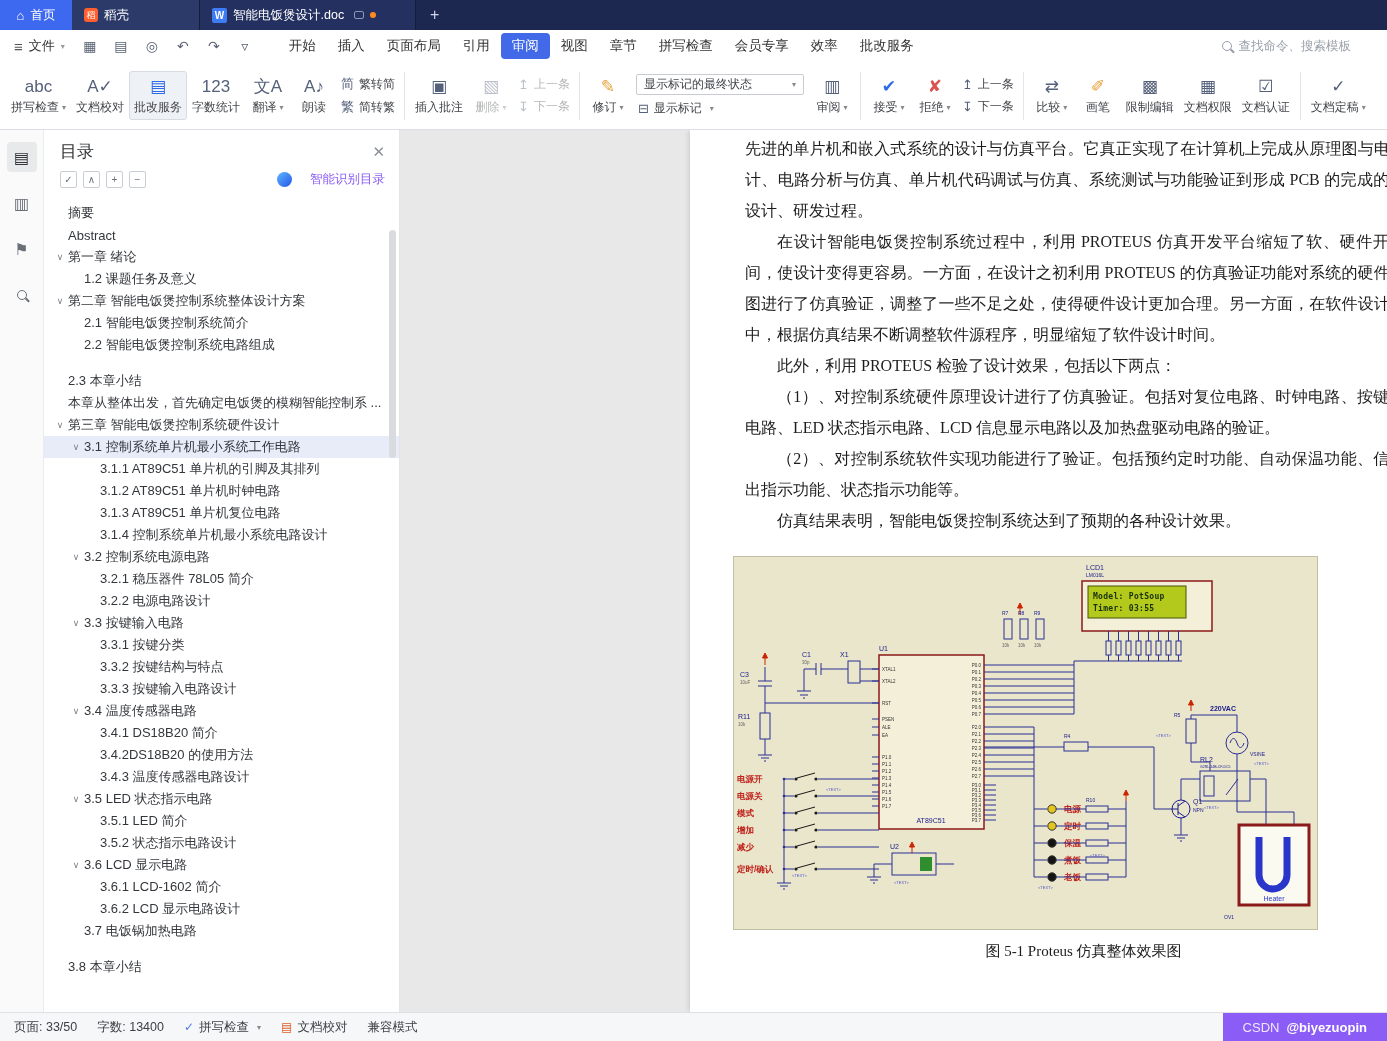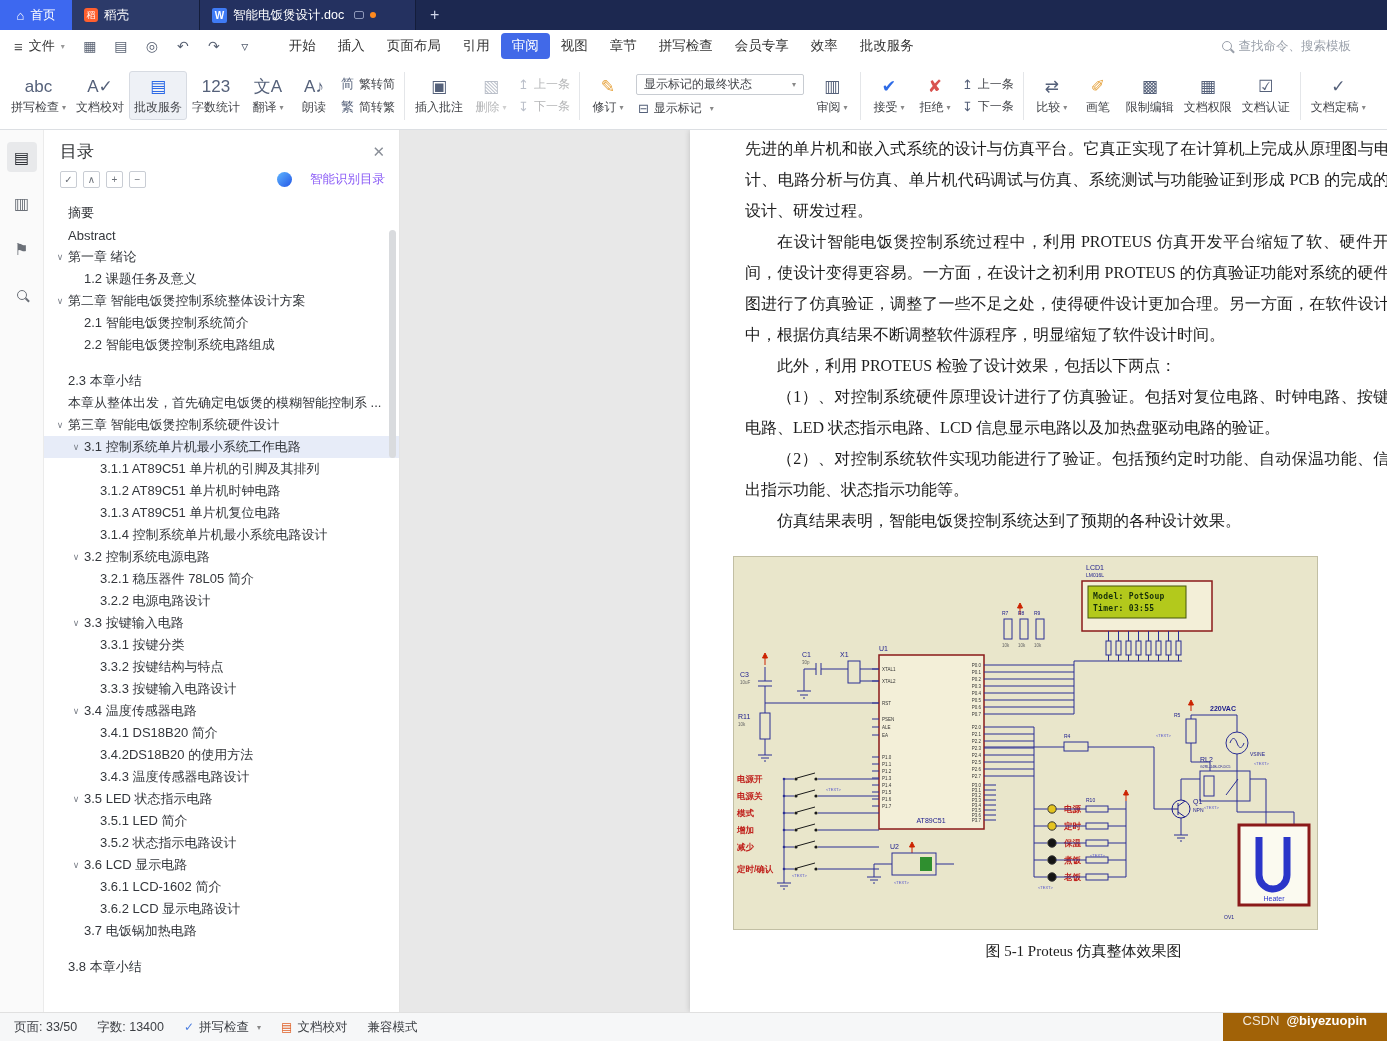--- a/index.html
+++ b/index.html
@@ -82,21 +82,21 @@
   .para.indent{text-indent:2em}
   .figure{margin:20px 0 0 -12px;width:585px;border:1px solid #c2bfa4;background:#e9e6cb}
   .figure svg{display:block}
   .fig-caption{font-family:"Liberation Serif","DejaVu Serif",serif;font-size:15px;text-align:center;margin-top:12px;color:#1c1c1c}
 
   
   .statusbar{height:29px;background:#f6f7f8;border-top:1px solid #e0e0e0;display:flex;align-items:center;padding-left:14px;gap:20px;font-size:12.5px;color:#3c3f44;flex:0 0 auto}
   .sb-item{display:flex;align-items:center;gap:5px;white-space:nowrap}
   .sb-ic{font-size:12px;color:#4a7de0}
   .sb-ic2{font-size:12px;color:#e0632a}
-  .watermark{margin-left:auto;height:100%;display:flex;background:#a16207;padding:0 20px;gap:7px;font-size:13px}
+  .watermark{margin-left:auto;height:100%;display:flex;align-items:center;background:#8b5cf6;padding:0 20px;gap:7px;font-size:13px}
   .wm-brand{color:rgba(255,255,255,.85)}
   .wm-handle{color:#fff;font-weight:bold}
 
   
   .wire-g line,.wire-g polyline,.wire-g path{stroke:#2b2f94;fill:none;stroke-width:1}
   text.pin{font-size:4.5px;fill:#333}
   text.ref{font-size:7px;fill:#1a1a8c}
   text.refsm{font-size:5px;fill:#1a1a8c}
   text.refxs{font-size:3.5px;fill:#1a1a8c}
   text.val{font-size:4.5px;fill:#666}

